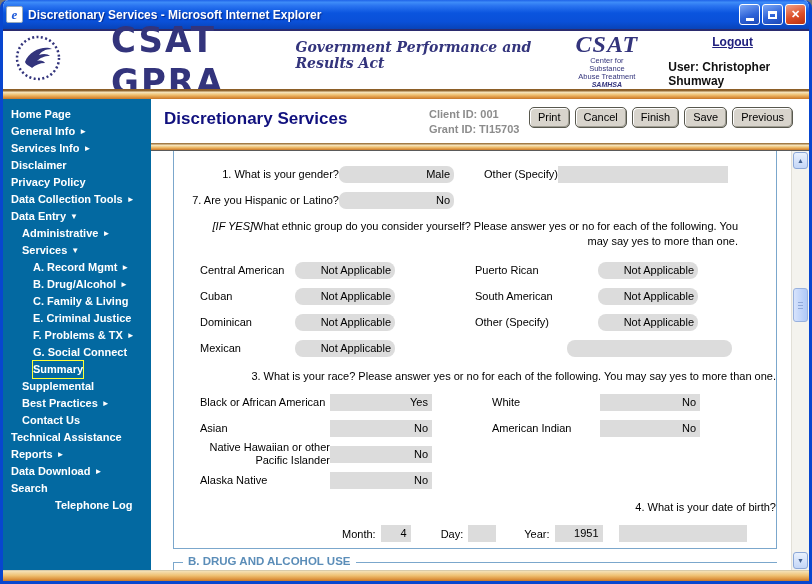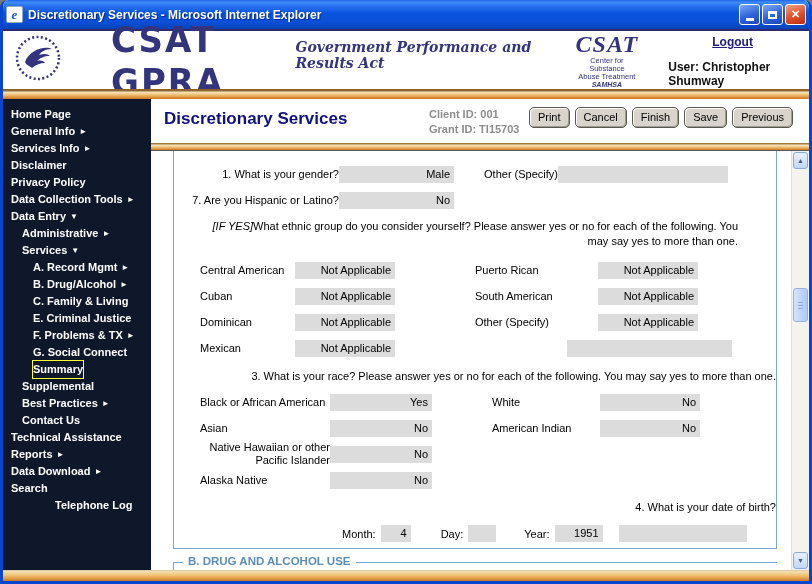--- a/index.html
+++ b/index.html
@@ -43,21 +43,21 @@
   .user-block { margin-left:30px; width:190px; }
   .logout { color:#20207E; font-weight:bold; font-size:12px; text-decoration:underline; display:inline-block; margin-left:44px; }
   .user-name { margin-top:10px; font-size:12px; font-weight:bold; color:#111; }
 
   .goldbar { position:absolute; top:89px; left:0; right:0; height:10px;
     background:linear-gradient(180deg,#8C5F28 0%,#8C5F28 14%,#F5E2B8 34%,#EFC173 58%,#DE9540 82%,#C4762B 100%); }
 
   
   .body-row { position:absolute; top:99px; left:0; right:0; height:471px; display:flex; }
 
-  .sidebar { width:148px; background:#0f172a; padding-top:7px; flex:none; }
+  .sidebar { width:148px; background:#0369a1; padding-top:7px; flex:none; }
   .side-item { color:#fff; font-weight:bold; font-size:11px; line-height:17px; white-space:nowrap;
     cursor:default; }
   .side-item .lbl { display:inline-block; }
   .side-item .lbl.hl { outline:1px solid #FFFF33; outline-offset:0px; }
   .side-arrow { font-size:8px; margin-left:4px; vertical-align:1px; }
 
   .main { flex:1; background:#fff; display:flex; flex-direction:column; min-width:0; }
   .main-header { position:relative; height:44px; flex:none; }
   .page-title { position:absolute; left:13px; top:10px; font-size:17px; font-weight:bold; color:#10107E; }
   .ids { position:absolute; left:278px; top:8px; color:#8C8C8C; font-weight:bold; font-size:11px; line-height:15px; }
@@ -73,29 +73,29 @@
   .form-area { flex:1; position:relative; overflow:hidden; padding-left:22px; padding-right:14px; font-size:11px; color:#000;text-align:right; }
 
   
   .fsA { border-left:1px solid #7BA7CC; border-right:1px solid #7BA7CC; border-bottom:1px solid #7BA7CC;
     height:398px; overflow:hidden; padding-top:14px; }
   .q-row { display:flex; align-items:center; margin:0 0 8px 8px; height:18px; }
   .q1-label { width:157px; flex:none; }
   .q2-label { width:157px; flex:none; }
   .field { background:#DCDCDC; height:17px; line-height:17px; padding:0 4px; font-size:11px;
     overflow:hidden; white-space:nowrap; flex:none; }
-  .f-gender { width:115px; }
+  .f-gender { width:115px;border-radius:7px; }
   .f-other-lbl { margin-left:14px; width:90px; flex:none; }
   .f-other { width:170px; }
   .intro { margin:10px 0 8px 24px; width:540px; line-height:15px; }
   .intro .ify { font-style:italic; }
 
   .egrid { display:grid; grid-template-columns:95px 180px 123px 176px; align-items:center; padding-left:26px; }
   .egrid > div { height:26px; display:flex; align-items:center; }
-  .egrid .field { width:100px; }
+  .egrid .field { width:100px;border-radius:8px; }
   .egrid .wide-cell { grid-column:3 / 5; }
   .egrid .wide-cell .field { margin-left:92px; width:165px; }
 
   .q3 { margin:9px 0 7px 8px; }
 
   .rgrid { display:grid; grid-template-columns:130px 162px 108px 176px; padding-left:26px; }
   .rgrid > div { min-height:26px; display:flex; align-items:center; line-height:13px; }
   .rgrid .field { width:102px; }
   .rgrid .rfield { width:100px; }
 

